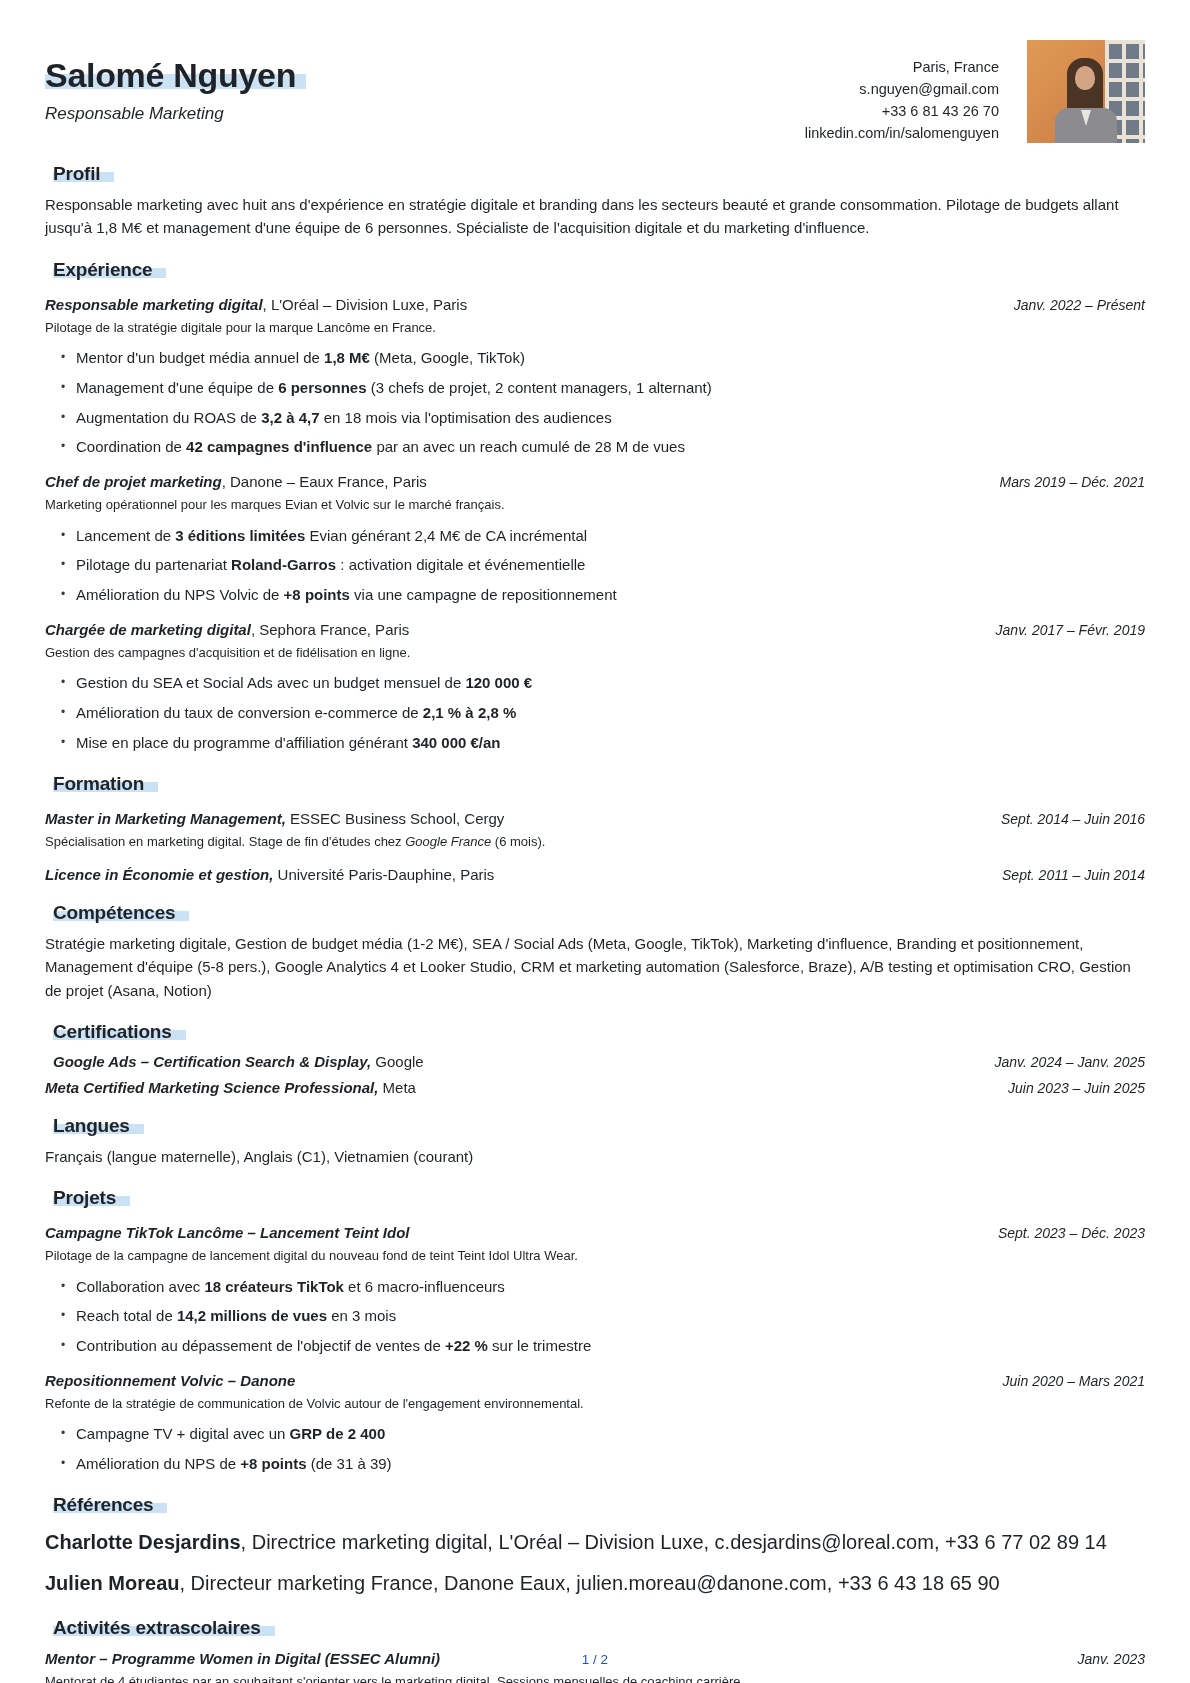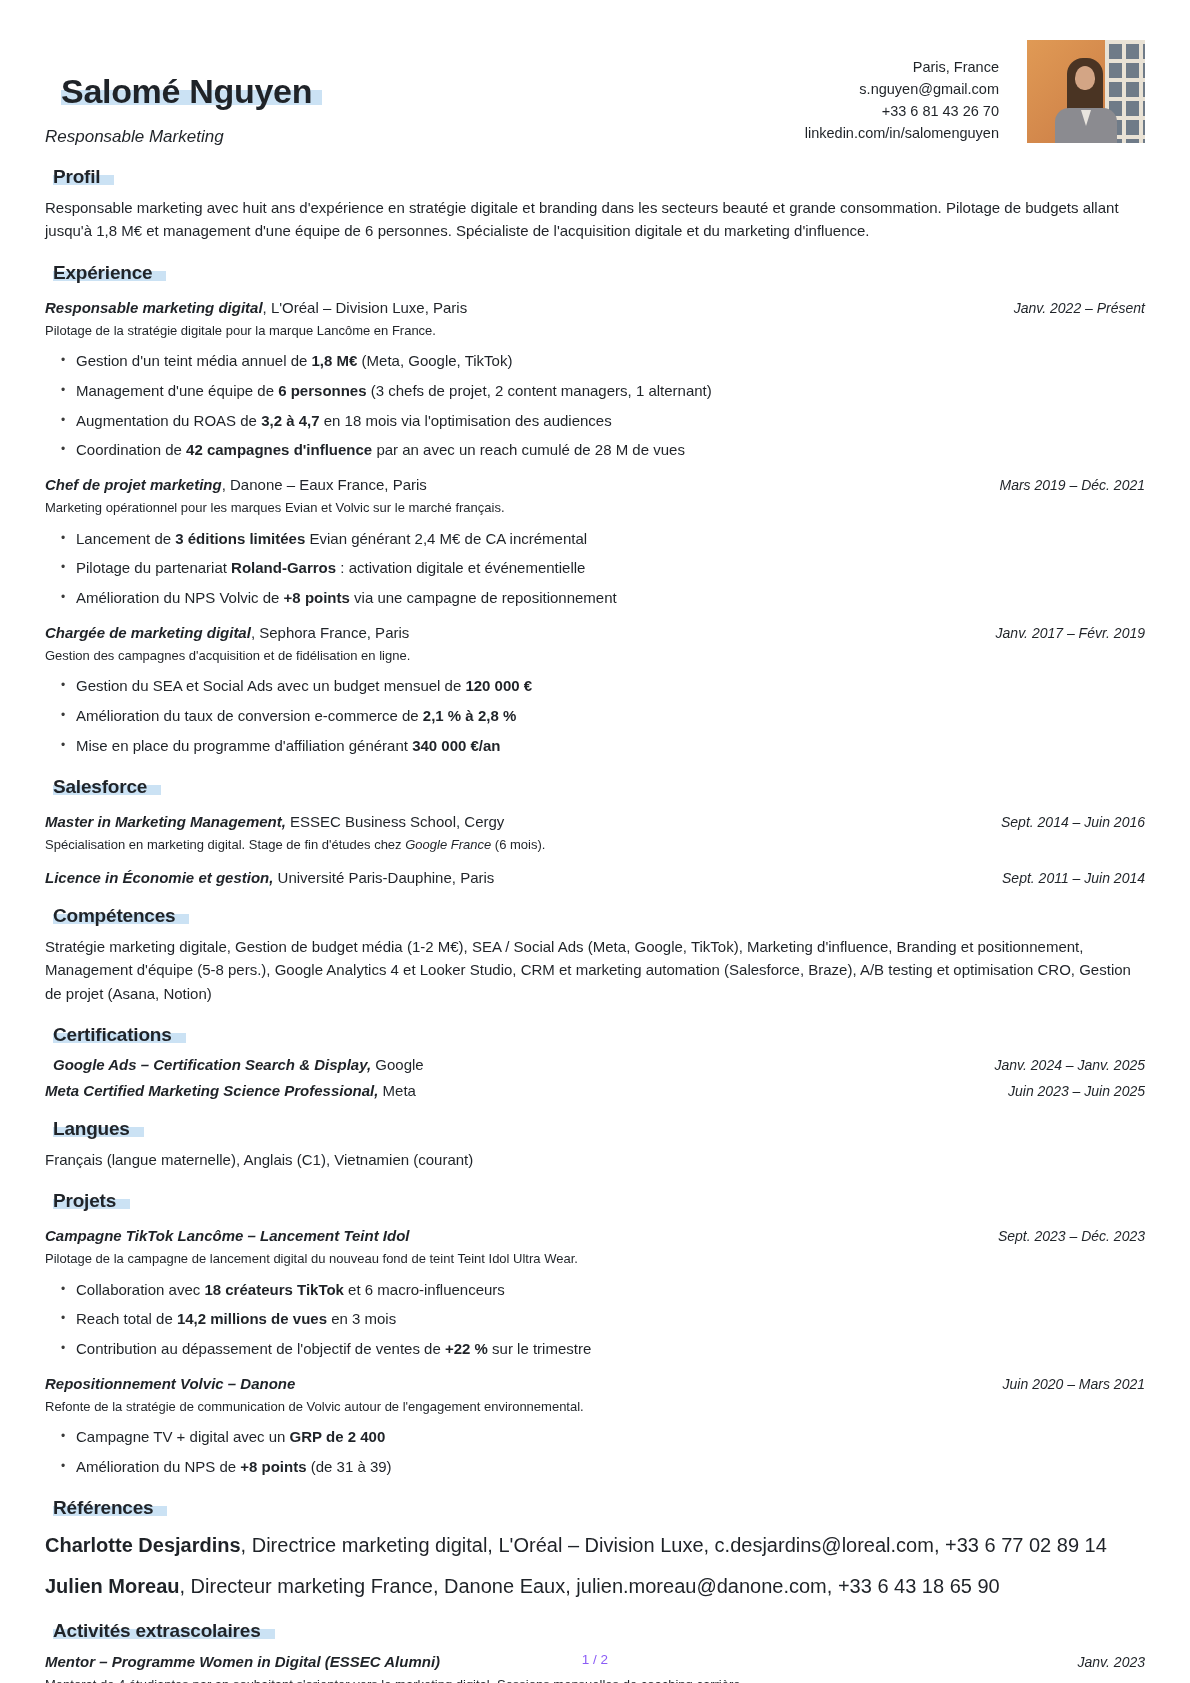--- a/index.html
+++ b/index.html
@@ -5,21 +5,21 @@
   html,body{margin:0;padding:0;}
   body{
     width:1190px;height:1683px;position:relative;background:#ffffff;
     font-family:"Liberation Sans","DejaVu Sans",sans-serif;
     color:var(--text,#1f2328);overflow:hidden;
   }
   .page{padding:40px 45px 0 45px;}
   
   .header{display:flex;align-items:flex-start;}
   .name-block{flex:1;padding-top:16px;}
-  .cv-name{font-size:34px;font-weight:700;line-height:1.15;letter-spacing:-.3px;margin:16px;}
+  .cv-name{font-size:34px;font-weight:700;line-height:1.15;letter-spacing:-.3px;margin:0;}
   .cv-title{font-size:17px;font-style:italic;margin-top:9px;}
   .contact{white-space:nowrap;text-align:right;font-size:14.5px;line-height:22px;margin:16px 28px 0 0;}
   .photo{width:118px;height:103px;position:relative;overflow:hidden;flex:0 0 auto;
          background:linear-gradient(135deg,#e09a55 0%,var(--photo_bg,#ce8148) 70%);}
   .photo .building{position:absolute;right:0;top:0;width:40px;height:100%;
     background:
       repeating-linear-gradient(to bottom,#e9e2d5 0 4px,transparent 4px 19px),
       repeating-linear-gradient(to right,#e9e2d5 0 4px,transparent 4px 17px),
       #6f7b88;}
   .photo .hair{position:absolute;left:40px;top:18px;width:36px;height:70px;background:#4a3423;border-radius:16px 16px 10px 10px;}
@@ -40,21 +40,21 @@
   .ti{font-weight:700;font-style:italic;text-align:right;}
   .entry-date{font-size:14px;font-style:italic;white-space:nowrap;margin-left:20px;}
   .entry-desc{font-size:13px;margin-top:5px;line-height:1.5;}
   ul.bullets{list-style:none;margin:10px 0 2px 0;padding:0 0 0 16px;}
   ul.bullets li{position:relative;padding-left:15px;margin-bottom:8px;font-size:15px;line-height:1.45;}
   ul.bullets li::before{content:"•";position:absolute;left:0;top:0;color:#3a3a3a;font-size:12px;line-height:1.8;}
   strong{font-weight:700;}
   .it{font-style:italic;}
   .ref-line{font-size:20px;margin-top:11px;line-height:1.5;}
   .ref-name{font-weight:700;}
-  .footer{position:absolute;left:0;right:0;bottom:16px;text-align:center;font-size:13.5px;color:#8b5cf6;}
+  .footer{position:absolute;left:0;right:0;bottom:16px;text-align:center;font-size:13.5px;color:#1d4ed8;}
 </style>
 </head>
 <body>
 
 <div class="page">
 
   <div class="header">
     <div class="name-block">
       <h1 class="cv-name"><span class="hl-name">Salomé Nguyen</span></h1>
       <div class="cv-title">Responsable Marketing</div>
@@ -82,21 +82,21 @@
   <div class="sec">
     <h2 class="sec-h"><span class="hl">Expérience</span></h2>
 
     <div class="entry">
       <div class="entry-head">
         <div class="entry-title"><span class="ti">Responsable marketing digital</span><span>, L'Oréal – Division Luxe, Paris</span></div>
         <div class="entry-date">Janv. 2022 – Présent</div>
       </div>
       <div class="entry-desc">Pilotage de la stratégie digitale pour la marque Lancôme en France.</div>
       <ul class="bullets">
-        <li><span>Gestion d'un teint média annuel de </span><strong>1,8 M€</strong><span> (Meta, Google, TikTok)</span></li>
+        <li><span>Mentor d'un budget média annuel de </span><strong>1,8 M€</strong><span> (Meta, Google, TikTok)</span></li>
         <li><span>Management d'une équipe de </span><strong>6 personnes</strong><span> (3 chefs de projet, 2 content managers, 1 alternant)</span></li>
         <li><span>Augmentation du ROAS de </span><strong>3,2 à 4,7</strong><span> en 18 mois via l'optimisation des audiences</span></li>
         <li><span>Coordination de </span><strong>42 campagnes d'influence</strong><span> par an avec un reach cumulé de 28 M de vues</span></li>
       </ul>
     </div>
 
     <div class="entry">
       <div class="entry-head">
         <div class="entry-title"><span class="ti">Chef de projet marketing</span><span>, Danone – Eaux France, Paris</span></div>
         <div class="entry-date">Mars 2019 – Déc. 2021</div>
@@ -117,21 +117,21 @@
       <div class="entry-desc">Gestion des campagnes d'acquisition et de fidélisation en ligne.</div>
       <ul class="bullets">
         <li><span>Gestion du SEA et Social Ads avec un budget mensuel de </span><strong>120 000 €</strong><span></span></li>
         <li><span>Amélioration du taux de conversion e-commerce de </span><strong>2,1 % à 2,8 %</strong><span></span></li>
         <li><span>Mise en place du programme d'affiliation générant </span><strong>340 000 €/an</strong><span></span></li>
       </ul>
     </div>
   </div>
 
   <div class="sec">
-    <h2 class="sec-h"><span class="hl">Salesforce</span></h2>
+    <h2 class="sec-h"><span class="hl">Formation</span></h2>
 
     <div class="entry">
       <div class="entry-head">
         <div class="entry-title"><span class="ti">Master in Marketing Management,</span><span> ESSEC Business School, Cergy</span></div>
         <div class="entry-date">Sept. 2014 – Juin 2016</div>
       </div>
       <div class="entry-desc"><span>Spécialisation en marketing digital. Stage de fin d'études chez </span><span class="it">Google France</span><span> (6 mois).</span></div>
     </div>
 
     <div class="entry">

